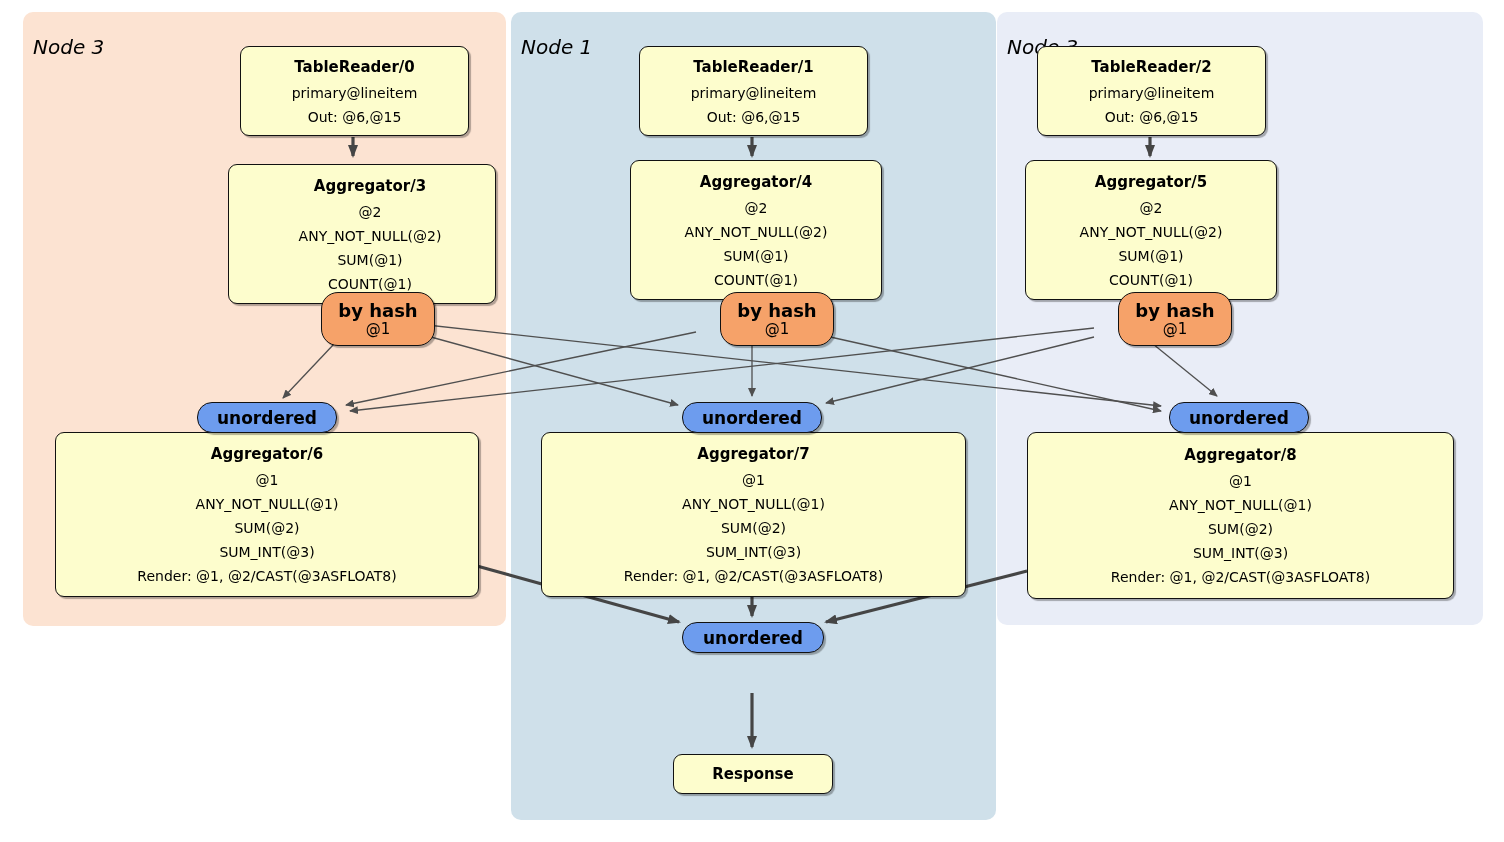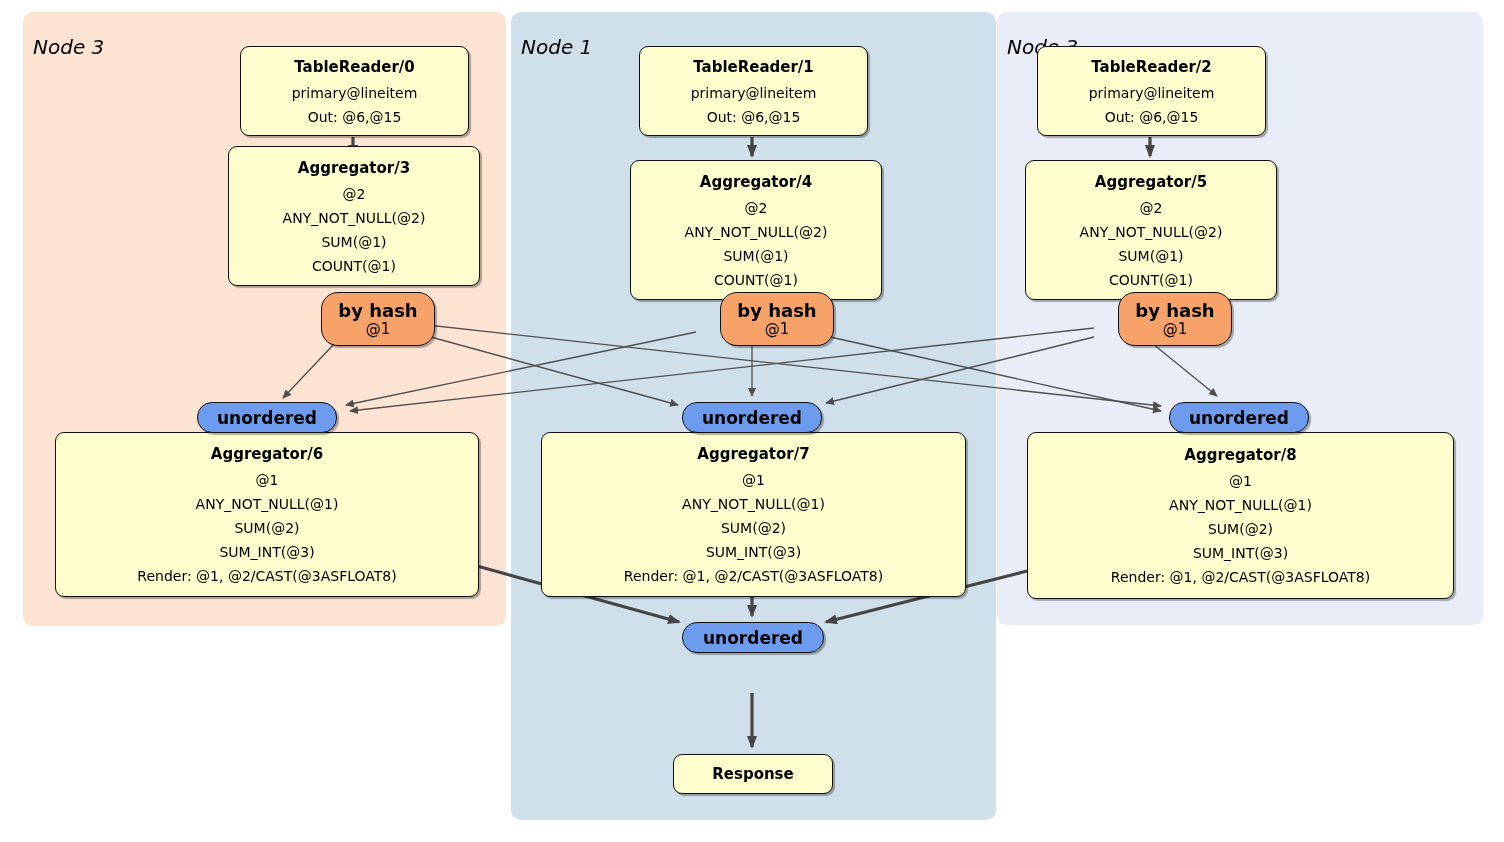--- a/index.html
+++ b/index.html
@@ -30,21 +30,21 @@
   .rsub{font-size:15px;line-height:17px;white-space:nowrap;}
   .stream{
     position:absolute;z-index:3;background:#6d9cee;border:1.8px solid #111;
     border-radius:15px;box-shadow:2px 2px 1px rgba(0,0,0,0.30);
     display:flex;justify-content:center;align-items:center;
     font-weight:bold;font-size:17px;white-space:nowrap;
   }
   #tr0{left:240px;top:46px;width:227px;height:88px;}
   #tr1{left:639px;top:46px;width:227px;height:88px;}
   #tr2{left:1037px;top:46px;width:227px;height:88px;}
-  #agg3{left:228px;top:146px;width:250px;height:138px;}
+  #agg3{left:228px;top:164px;width:250px;height:138px;padding-left:16px;}
   #agg4{left:598px;top:160px;width:250px;height:138px;margin-left:32px;}
   #agg5{left:1025px;top:160px;width:250px;height:138px;}
   #byhash3{left:297px;top:292px;width:112px;height:52px;}
   #byhash1{left:696px;top:292px;width:112px;height:52px;}
   #byhash2{left:1094px;top:292px;width:112px;height:52px;}
   #uno3{left:197px;top:402px;width:138px;height:29px;}
   #uno1{left:682px;top:402px;width:138px;height:29px;}
   #uno2{left:1169px;top:402px;width:138px;height:29px;}
   #agg6{left:55px;top:432px;width:422px;height:163px;}
   #agg7{left:541px;top:432px;width:423px;height:163px;}

